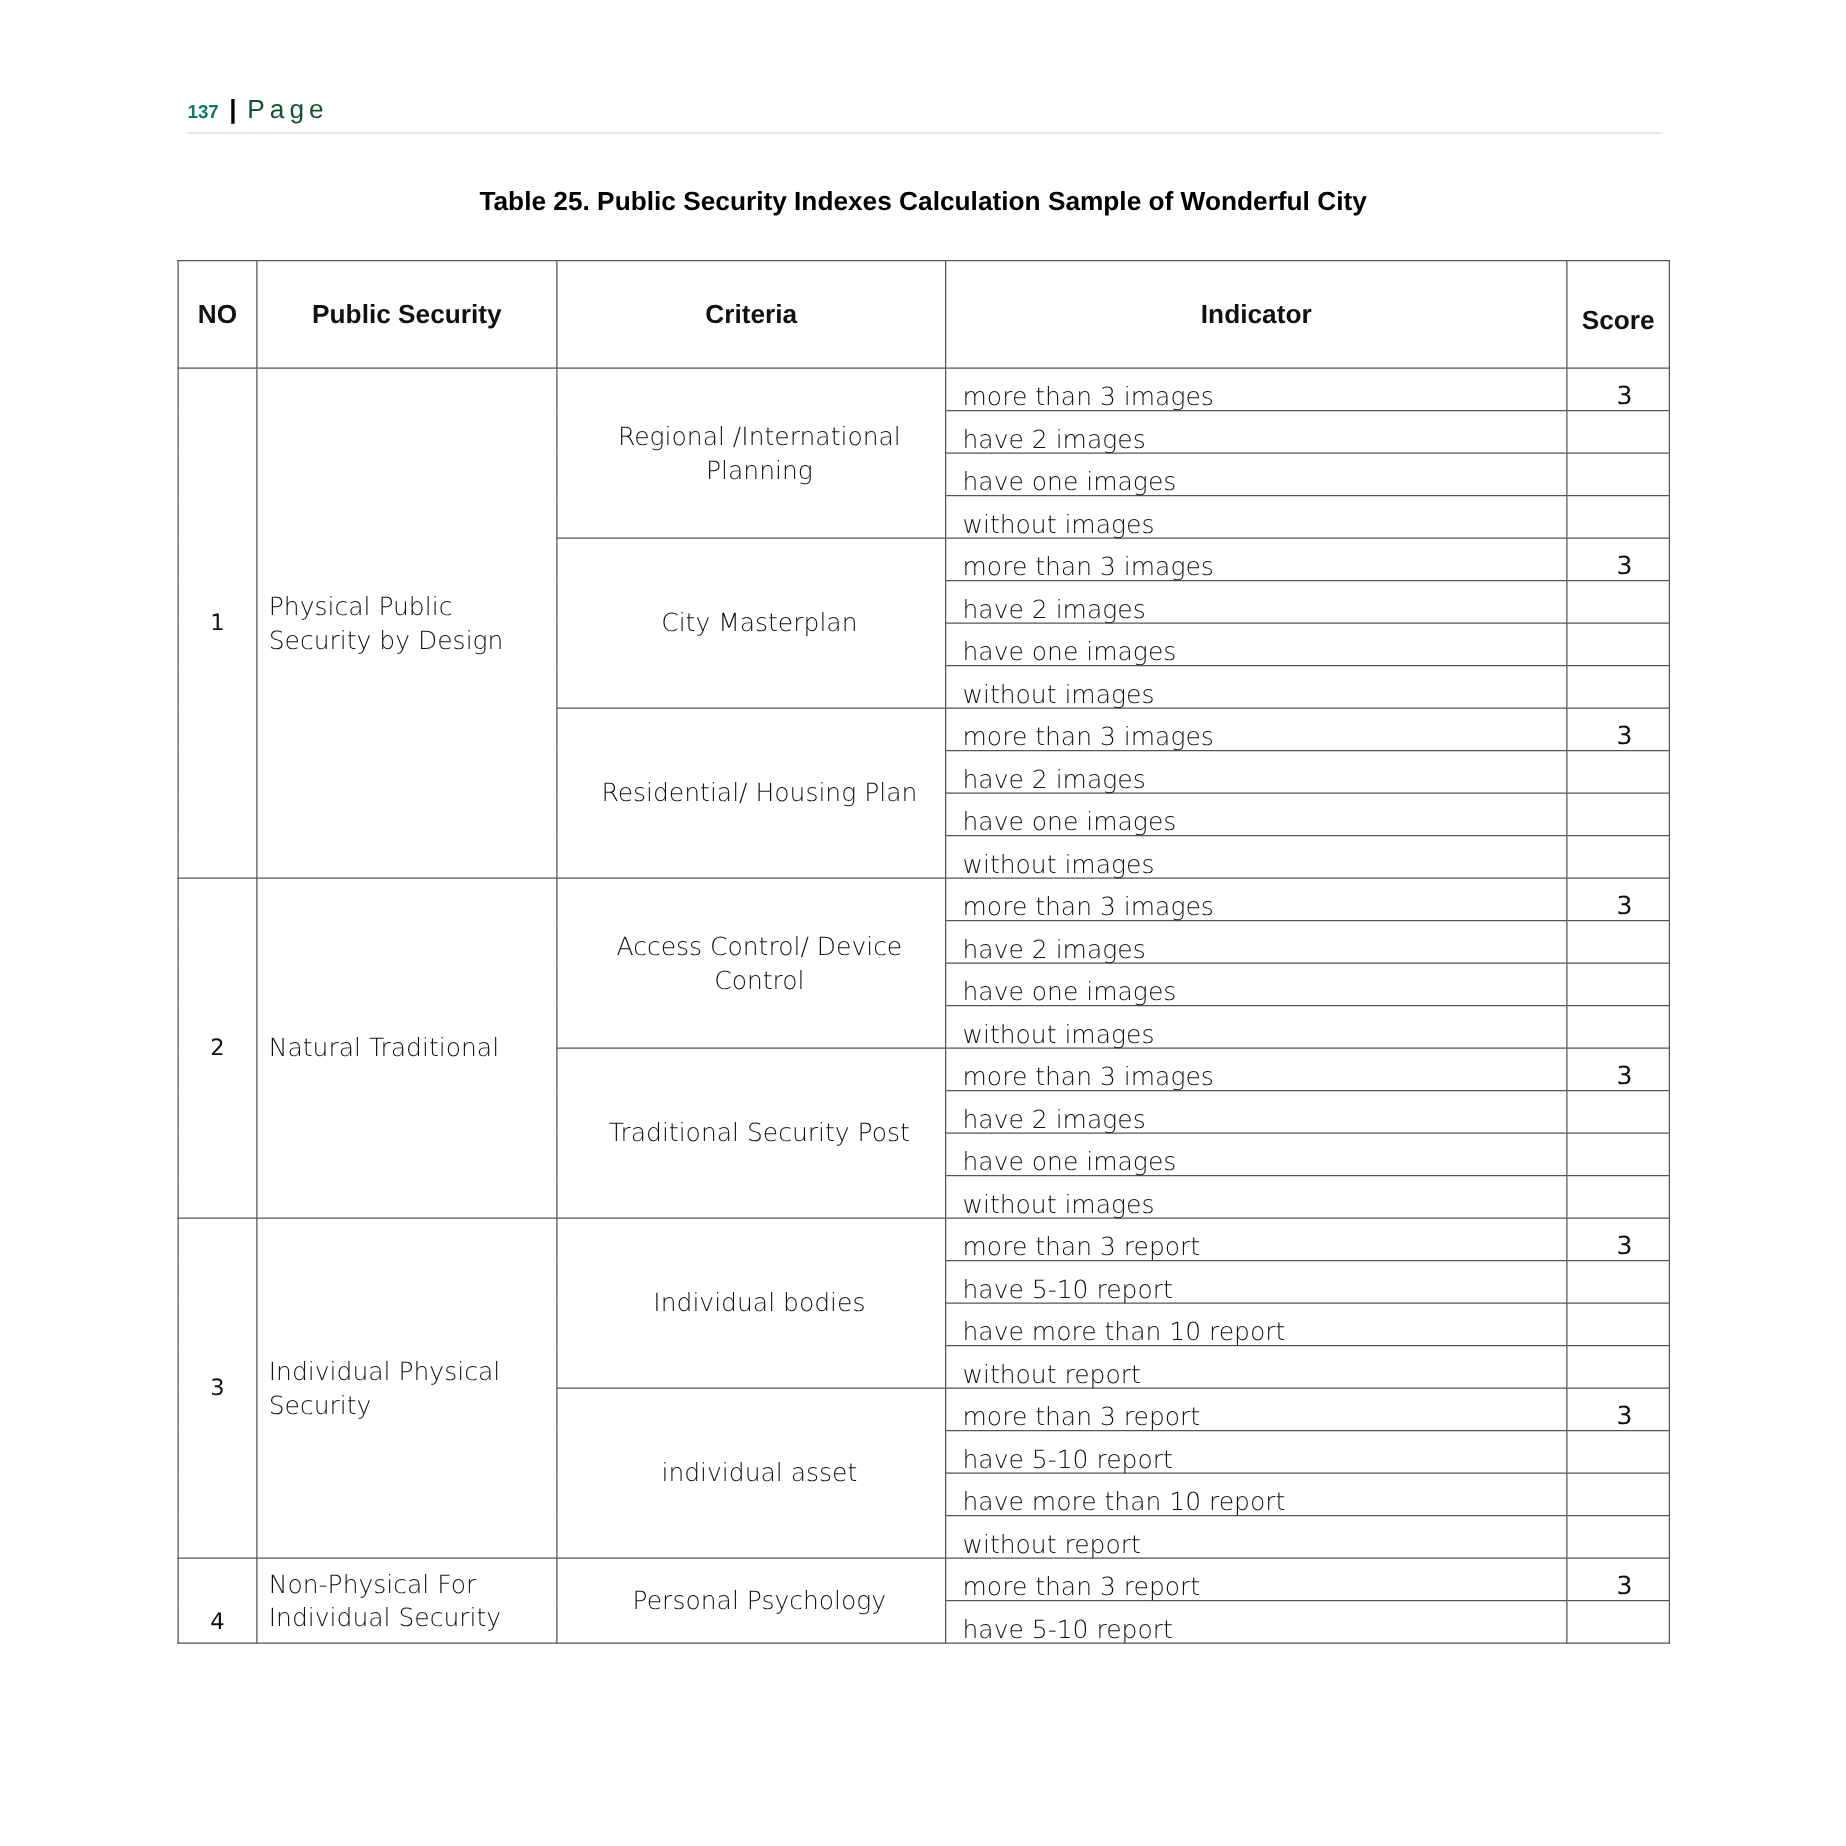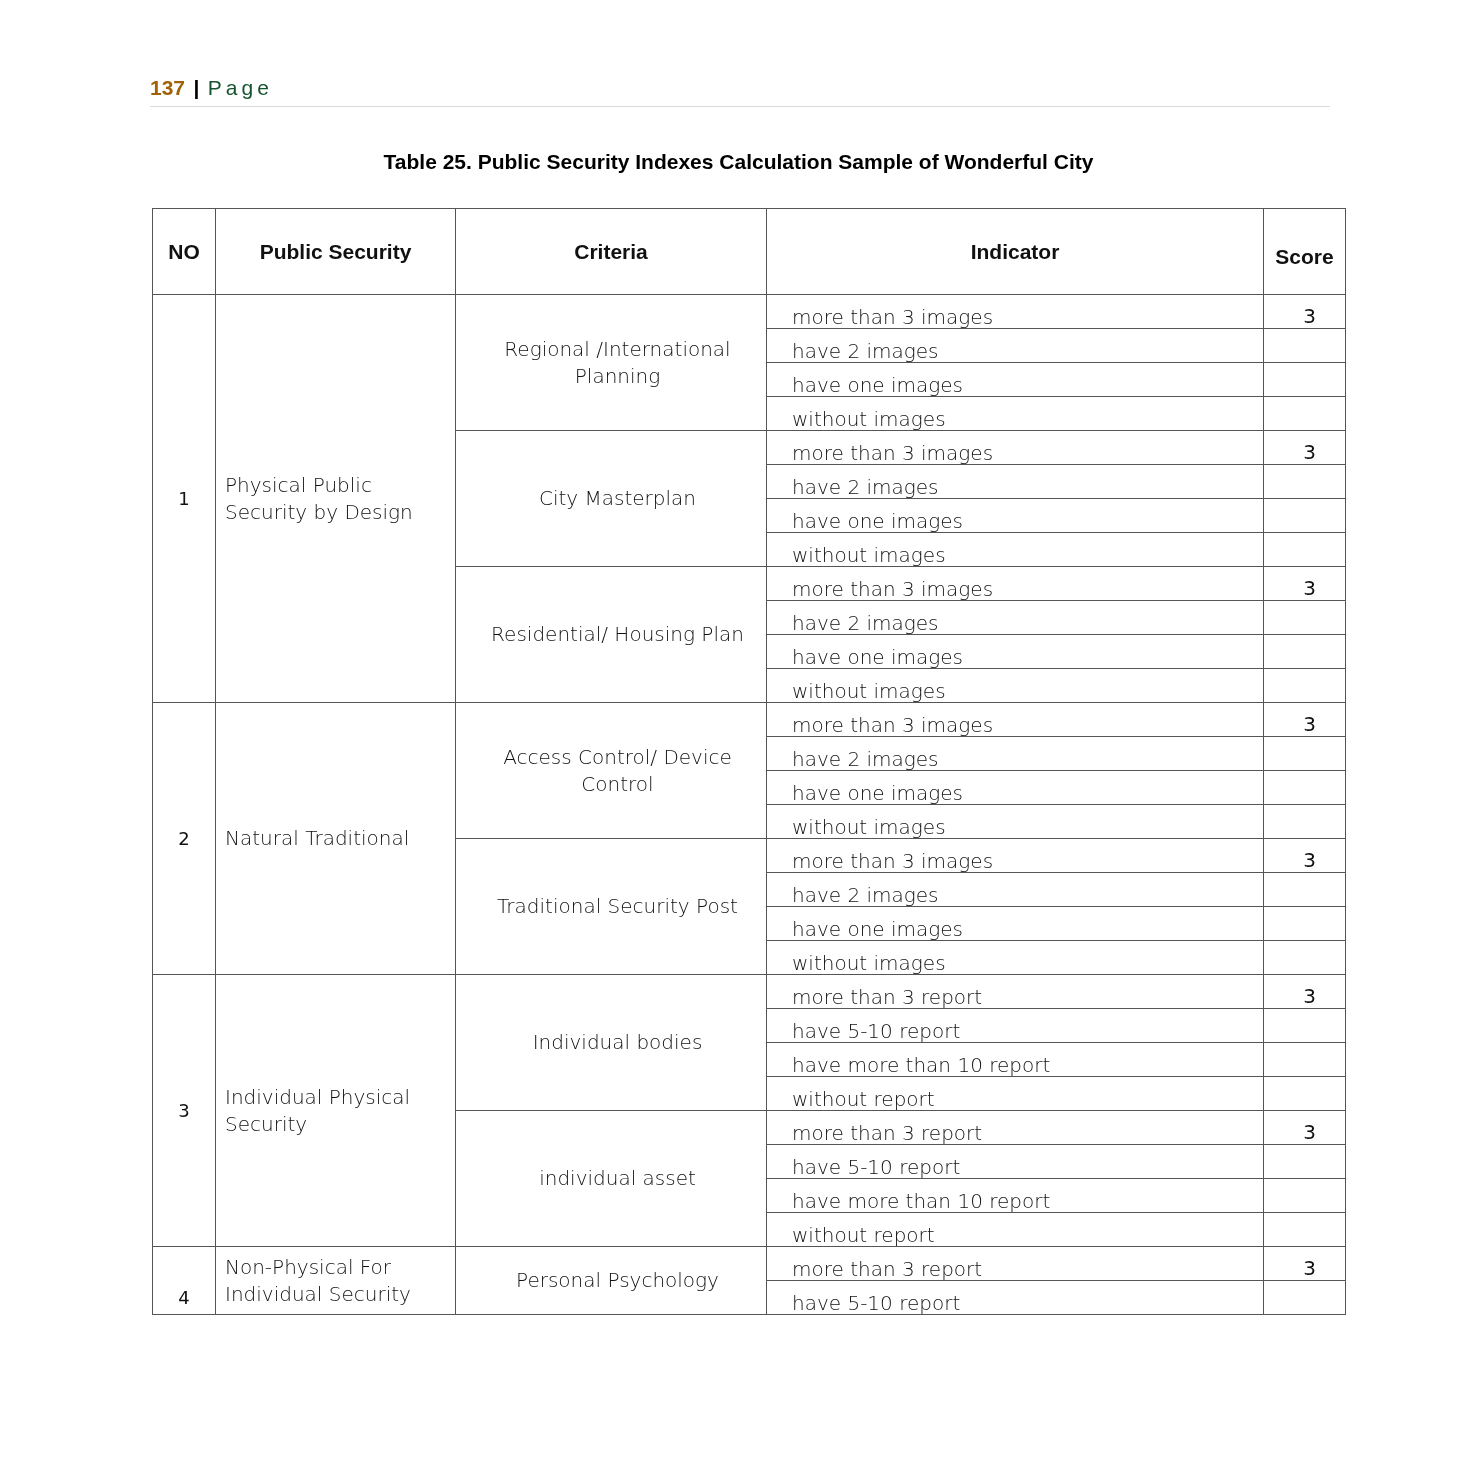--- a/index.html
+++ b/index.html
@@ -1,30 +1,30 @@
 <!DOCTYPE html>
 <html><head>
 <meta charset="utf-8">
 <style>
   html, body { margin: 0; padding: 0; background: #ffffff; }
   body { width: 1477px; height: 1477px; position: relative; font-family: "Liberation Sans", sans-serif; color: #111; }
   .header { position: absolute; left: 150px; top: 76px; width: 1180px; height: 30px; border-bottom: 1px solid #d9d9d9; font-family: "Liberation Sans", sans-serif; }
-  .header .num { font-weight: bold; font-size: 21px; color: #a16207; }
+  .header .num { font-weight: bold; font-size: 15px; color: #0f766e; }
   .header .sep { font-weight: bold; font-size: 21px; color: #000; margin: 0 4px; }
   .header .pg { font-size: 21px; color: #14532d; letter-spacing: 4px; }
   .title { position: absolute; left: 0; width: 1477px; top: 150px; text-align: center; font-weight: bold; font-size: 21px; color: #000; font-family: "Liberation Sans", sans-serif; }
-  table { position: absolute; left: 142px; top: 208px; border-collapse: collapse; table-layout: fixed; font-family: "DejaVu Sans", sans-serif; margin-left: 10px; }
+  table { position: absolute; left: 142px; top: 208px; border-collapse: collapse; table-layout: fixed; font-family: "DejaVu Sans", sans-serif; }
   td, th { border: 1px solid #555; padding: 0; font-size: 20px; color: #111; }
   th { font-weight: bold; font-size: 20px; height: 60px; font-family: "Liberation Sans", sans-serif; font-size: 21px; }
   th.score { vertical-align: bottom; padding-bottom: 25px; }
   td.no { text-align: center; font-size: 18px; }
   td.no.bottom { vertical-align: bottom; padding-bottom: 6px; }
   td.ps { padding-left: 9px; line-height: 27px; font-weight: 300; }
   td.cr { padding-left: 13px; line-height: 27px; font-weight: 300; text-align: center; }
-  td.ind { padding-left: 25px; height: 33px; vertical-align: bottom; line-height: 22px; font-weight: 300; }
+  td.ind { padding-left: 13px; height: 33px; vertical-align: bottom; line-height: 22px; font-weight: 300; }
   td.sc { text-align: center; vertical-align: bottom; line-height: 24px; padding-left: 10px; }
 </style>
 </head>
 <body>
 
 <div class="header">
   <span class="num">137</span>
   <span class="sep">|</span>
   <span class="pg">Page</span>
 </div>

